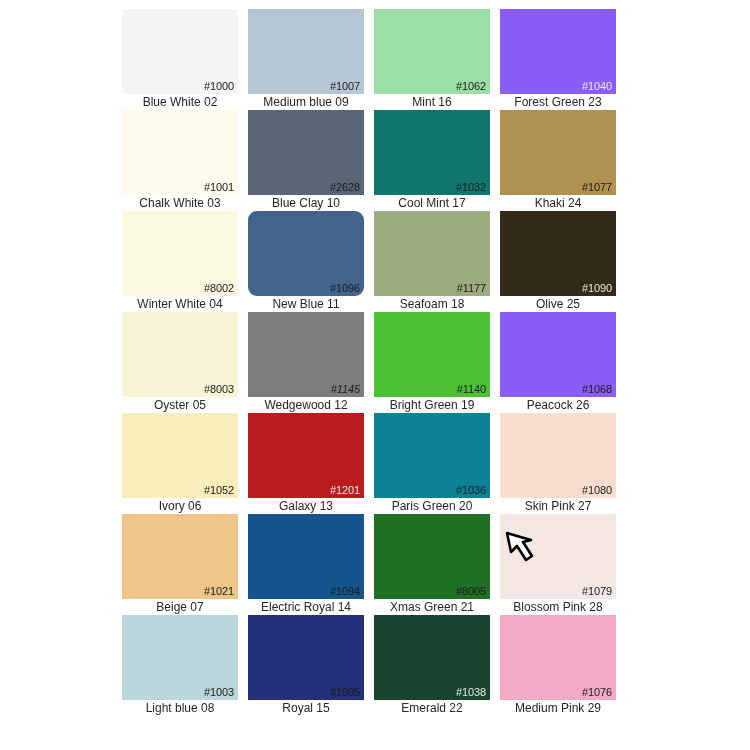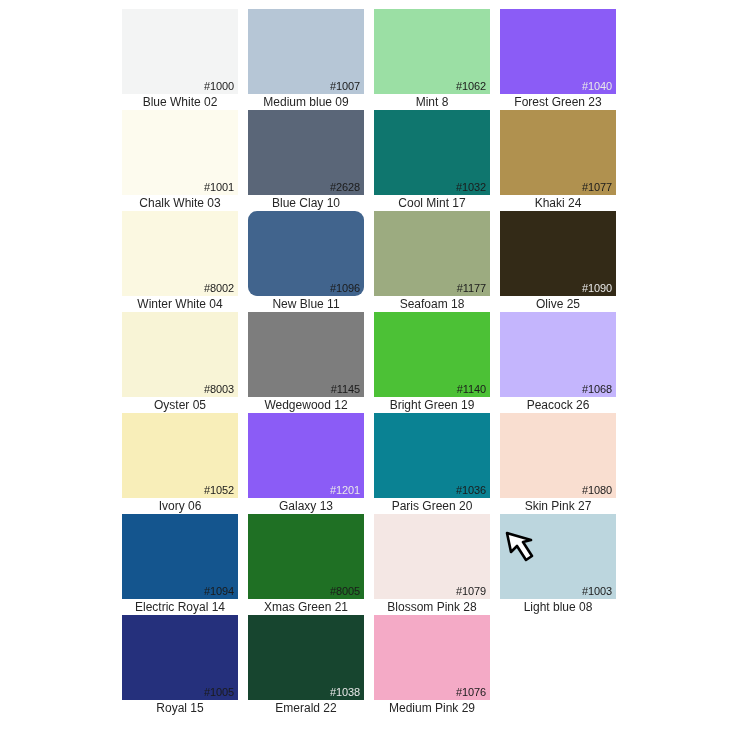--- a/index.html
+++ b/index.html
@@ -87,21 +87,21 @@
       <div class="cell">
         <div class="swatch" style="background: rgb(182, 198, 214);">
           <span class="code dark">#1007</span>
         </div>
         <div class="name">Medium blue 09</div>
       </div>
       <div class="cell">
         <div class="swatch" style="background: rgb(155, 223, 164);">
           <span class="code dark">#1062</span>
         </div>
-        <div class="name">Mint 8</div>
+        <div class="name">Mint 16</div>
       </div>
       <div class="cell">
         <div class="swatch" style="background: #8b5cf6;">
           <span class="code light">#1040</span>
         </div>
         <div class="name">Forest Green 23</div>
       </div>
       <div class="cell">
         <div class="swatch" style="background: rgb(253, 251, 238); padding-left: 36px;">
           <span class="code dark">#1001</span>
@@ -150,60 +150,66 @@
         </div>
         <div class="name">Olive 25</div>
       </div>
       <div class="cell">
         <div class="swatch" style="background: rgb(248, 244, 214);">
           <span class="code dark">#8003</span>
         </div>
         <div class="name">Oyster 05</div>
       </div>
       <div class="cell">
-        <div class="swatch" style="background: rgb(125, 125, 125);">
+        <div class="swatch" style="background: rgb(125, 125, 125); font-style: italic;">
           <span class="code dark">#1145</span>
         </div>
         <div class="name">Wedgewood 12</div>
       </div>
       <div class="cell">
         <div class="swatch" style="background: rgb(76, 193, 54);">
           <span class="code dark">#1140</span>
         </div>
         <div class="name">Bright Green 19</div>
       </div>
       <div class="cell">
-        <div class="swatch" style="background: #c4b5fd;">
+        <div class="swatch" style="background: #8b5cf6;">
           <span class="code dark">#1068</span>
         </div>
         <div class="name">Peacock 26</div>
       </div>
       <div class="cell">
         <div class="swatch" style="background: rgb(248, 238, 185);">
           <span class="code dark">#1052</span>
         </div>
         <div class="name">Ivory 06</div>
       </div>
       <div class="cell">
-        <div class="swatch" style="background: #8b5cf6;">
+        <div class="swatch" style="background: #b91c1c;">
           <span class="code light">#1201</span>
         </div>
         <div class="name">Galaxy 13</div>
       </div>
       <div class="cell">
         <div class="swatch" style="background: rgb(10, 130, 147);">
           <span class="code dark">#1036</span>
         </div>
         <div class="name">Paris Green 20</div>
       </div>
       <div class="cell">
         <div class="swatch" style="background: rgb(249, 222, 208);">
           <span class="code dark">#1080</span>
         </div>
         <div class="name">Skin Pink 27</div>
+      </div>
+      <div class="cell">
+        <div class="swatch" style="background: rgb(238, 198, 138);">
+          <span class="code dark">#1021</span>
+        </div>
+        <div class="name">Beige 07</div>
       </div>
       <div class="cell">
         <div class="swatch" style="background: rgb(20, 85, 142); padding-left: 20px;">
           <span class="code dark">#1094</span>
         </div>
         <div class="name">Electric Royal 14</div>
       </div>
       <div class="cell">
         <div class="swatch" style="background: rgb(31, 112, 36);">
           <span class="code dark">#8005</span>

